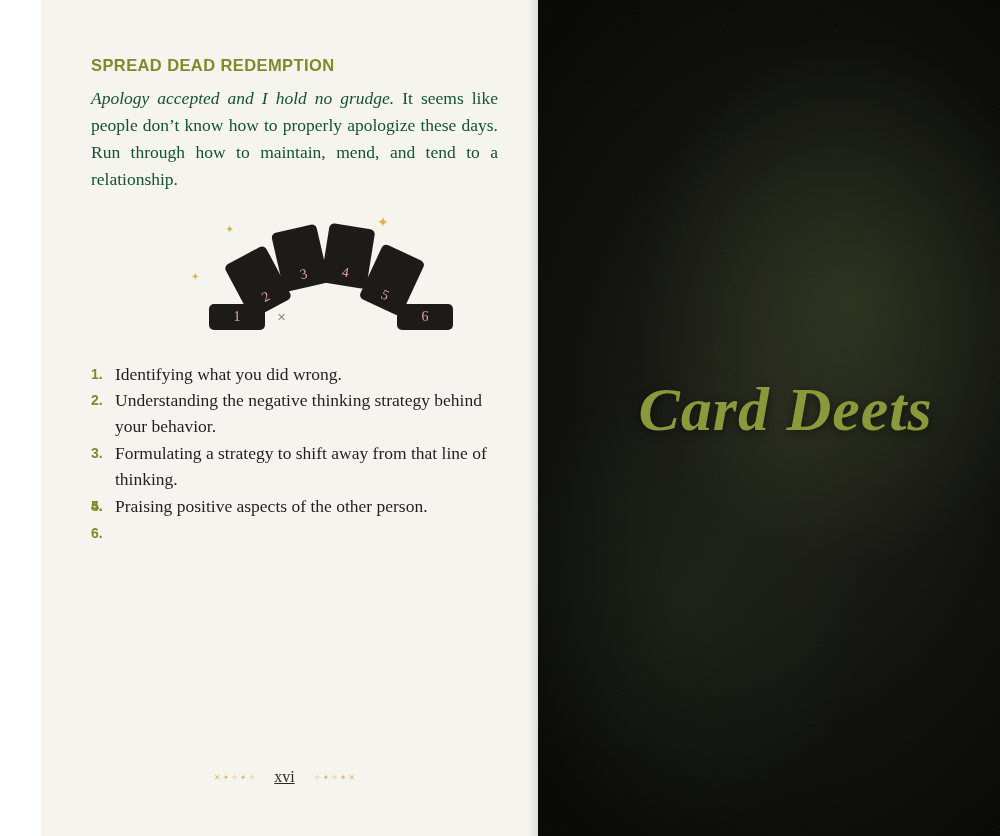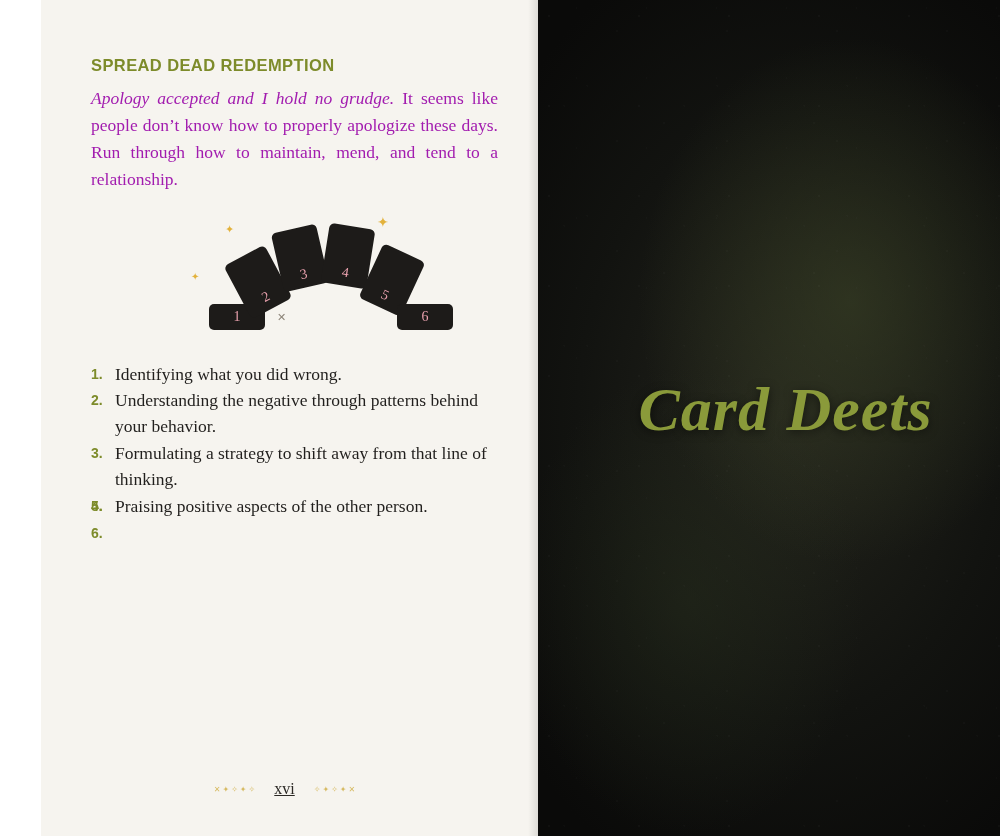--- a/index.html
+++ b/index.html
@@ -45,21 +45,21 @@
     font-size: 16.5px;
     letter-spacing: 0.4px;
     color: #7d8b2a;
     margin: 0 0 10px 0;
     text-transform: uppercase;
   }
 
   .intro {
     font-size: 17.5px;
     line-height: 1.55;
-    color: #a21caf;
+    color: #14532d;
     margin: 0;
     text-align: justify;
     max-width: 410px;
   }
   .intro .ital {
     font-style: italic;
   }
 
   
   .card-fan {
@@ -148,21 +148,21 @@
   .footer .orn {
     color: #c9a227;
     font-size: 11px;
     margin: 0 9px;
     opacity: 0.9;
   }
   .footer .orn.sm { font-size: 8px; opacity: .7; margin: 0 7px; }
   .footer .folio {
     font-size: 16px;
     color: #2b2824;
-    margin: 4px 12px;
+    margin: 16px 12px;
     font-family: "Liberation Serif", serif;
     text-decoration: underline;
   }
 
   
   .page-right {
     position: relative;
     width: 503px;
     height: 836px;
     background:
@@ -221,21 +221,21 @@
       <div class="tcard flat c1">1</div>
       <div class="tcard c2">2</div>
       <div class="tcard c3">3</div>
       <div class="tcard c4">4</div>
       <div class="tcard c5">5</div>
       <div class="tcard flat c6">6</div>
     </div>
 
     <ol class="steps">
       <li><span class="num">1.</span><span>Identifying what you did wrong.</span></li>
-      <li><span class="num">2.</span><span>Understanding the negative through patterns behind your behavior.</span></li>
+      <li><span class="num">2.</span><span>Understanding the negative thinking strategy behind your behavior.</span></li>
       <li><span class="num">3.</span><span>Formulating a strategy to shift away from that line of thinking.</span></li>
       <li><span class="num">4.</span></li>
       <li><span class="num">5.</span><span>Praising positive aspects of the other person.</span></li>
       <li><span class="num">6.</span></li>
     </ol>
 
     <div class="footer">
       <span class="orn sm">✕  ✦  ✧  ✦  ✧</span>
       <span class="folio">xvi</span>
       <span class="orn sm">✧  ✦  ✧  ✦  ✕</span>

